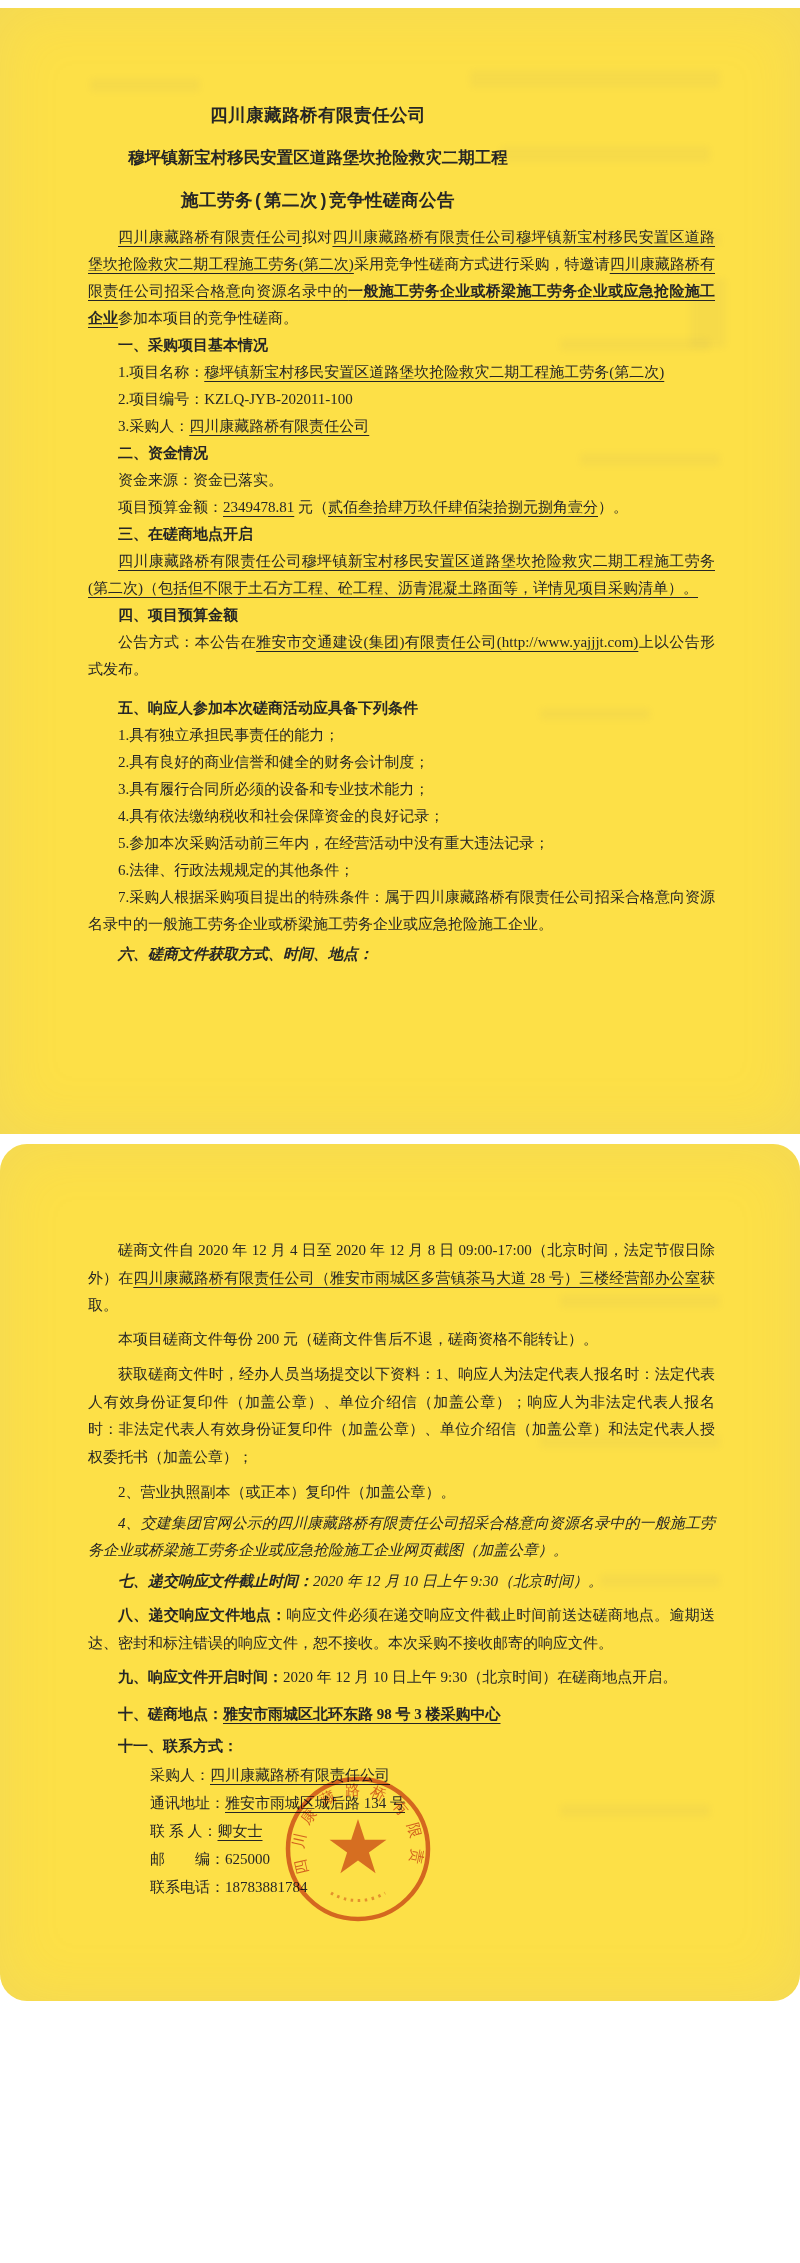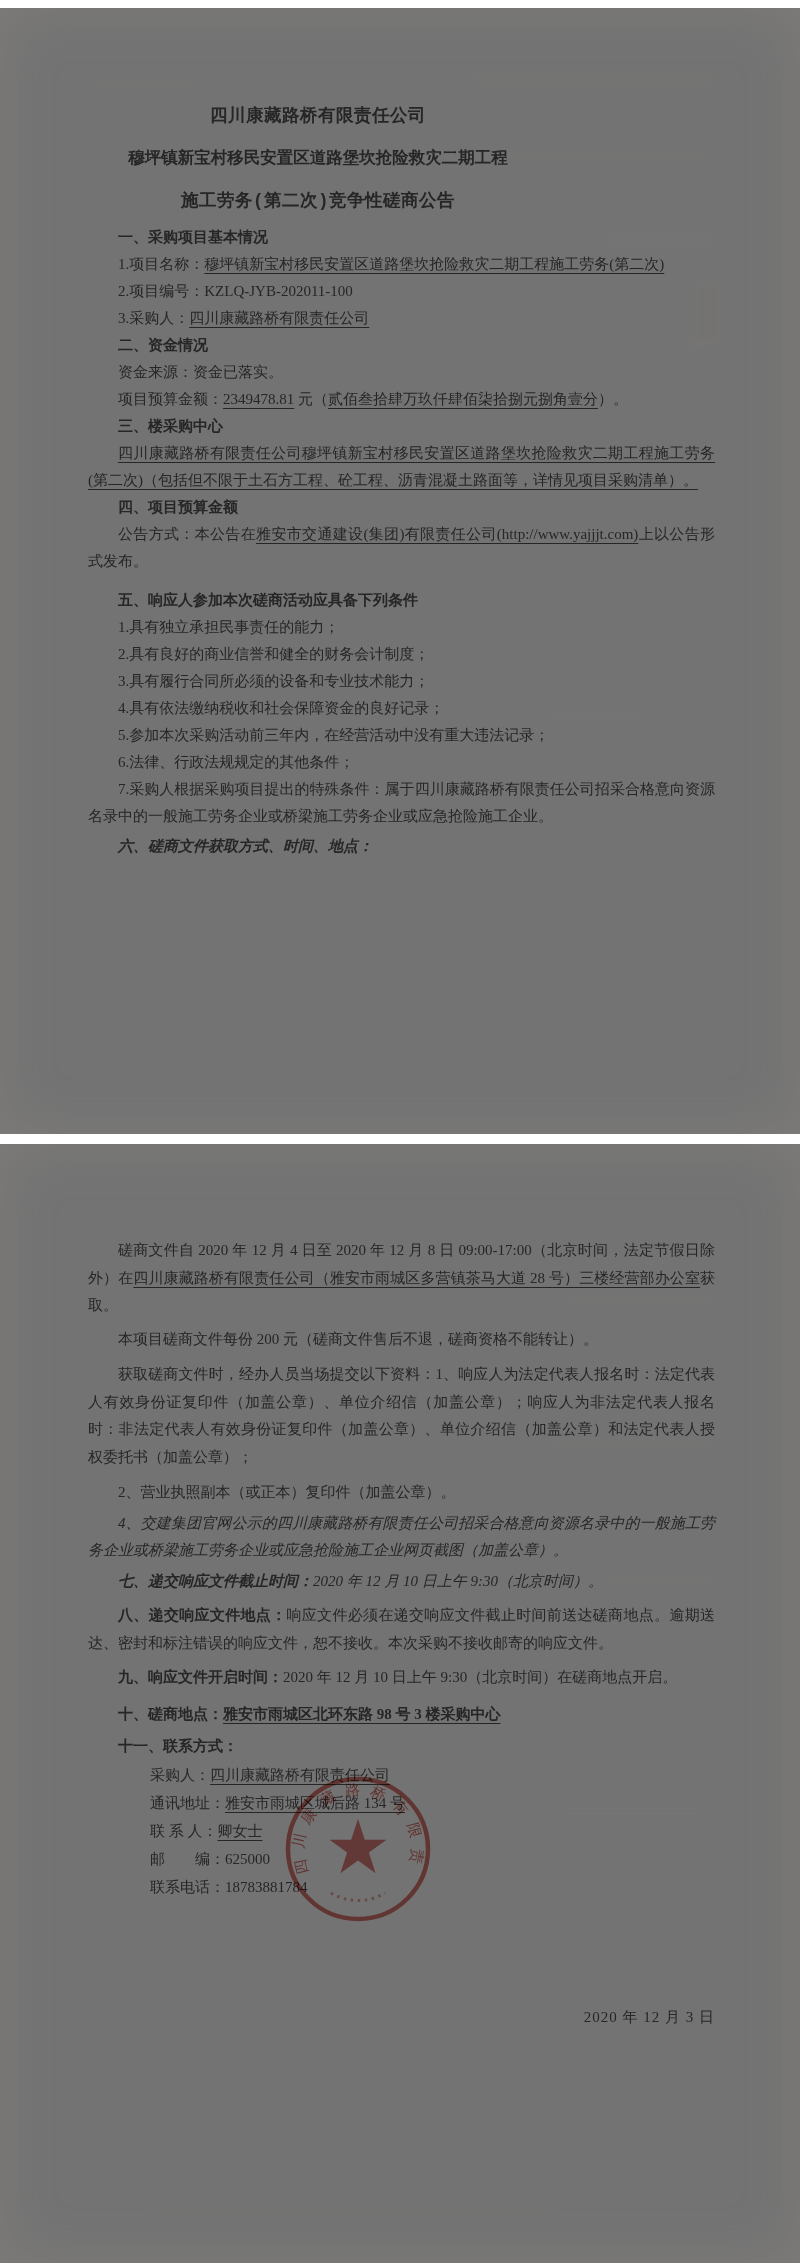--- a/index.html
+++ b/index.html
@@ -3,26 +3,26 @@
 <meta charset="utf-8">
 <style>
   * { margin:0; padding:0; box-sizing:border-box; }
   html,body { width:800px; }
   body {
     height:2263px; position:relative; background:#ffffff;
     font-family:"Liberation Serif","DejaVu Serif",serif;
     color:#262626;
   }
   .page {
-    position:absolute; left:0; width:800px; background:#737373;
+    position:absolute; left:0; width:800px; background:#fde047;
     box-shadow: inset 0 0 60px rgba(185,175,160,.16);
     overflow:hidden;
   }
   .page1 { top:8px;    height:1126px; }
-  .page2 { top:1144px; height:1119px; }
+  .page2 { top:1144px; height:857px;border-radius:27px; }
   .content {
     position:relative; padding:96px 85px 0 88px;
     font-size:15px; line-height:27px;
     text-align:justify; text-justify:inter-character;
   }
   .page2 .content { padding-top:93px; line-height:27.5px; }
   .titles { width:440px; margin-left:10px; text-align:center; font-weight:bold; }
   .t1 { font-size:17.5px; line-height:22px; letter-spacing:.5px; margin-bottom:21px; }
   .t2 { font-size:16.5px; line-height:22px; margin-bottom:21px; }
   .t3 { font-size:17.5px; line-height:22px; letter-spacing:.5px; margin-bottom:12px;font-family:Liberation Mono, monospace; }
@@ -62,31 +62,32 @@
   <div class="ghost" style="left:580px;top:445px;width:140px;height:13px;"></div>
   <div class="ghost" style="left:540px;top:700px;width:110px;height:12px;"></div>
 
   <div class="content">
     <div class="titles">
       <p class="t1">四川康藏路桥有限责任公司</p>
       <p class="t2">穆坪镇新宝村移民安置区道路堡坎抢险救灾二期工程</p>
       <p class="t3">施工劳务(第二次)竞争性磋商公告</p>
     </div>
 
+    <p class="ind"><span class="u">四川康藏路桥有限责任公司</span><span>拟对</span><span class="u">四川康藏路桥有限责任公司穆坪镇新宝村移民安置区道路堡坎抢险救灾二期工程施工劳务(第二次)</span><span>采用竞争性磋商方式进行采购，特邀请</span><span class="u">四川康藏路桥有限责任公司招采合格意向资源名录中的</span><span class="u b">一般施工劳务企业或桥梁施工劳务企业或应急抢险施工企业</span><span>参加本项目的竞争性磋商。</span></p>
 
     <p class="h">一、采购项目基本情况</p>
     <p class="ind"><span>1.项目名称：</span><span class="u">穆坪镇新宝村移民安置区道路堡坎抢险救灾二期工程施工劳务(第二次)</span></p>
     <p class="ind">2.项目编号：KZLQ-JYB-202011-100</p>
     <p class="ind"><span>3.采购人：</span><span class="u">四川康藏路桥有限责任公司</span></p>
 
     <p class="h">二、资金情况</p>
     <p class="ind">资金来源：资金已落实。</p>
     <p class="ind"><span>项目预算金额：</span><span class="u">2349478.81</span><span> 元（</span><span class="u">贰佰叁拾肆万玖仟肆佰柒拾捌元捌角壹分</span><span>）。</span></p>
 
-    <p class="h">三、楼采购中心</p>
+    <p class="h">三、在磋商地点开启</p>
     <p class="ind"><span class="u">四川康藏路桥有限责任公司穆坪镇新宝村移民安置区道路堡坎抢险救灾二期工程施工劳务(第二次)（包括但不限于土石方工程、砼工程、沥青混凝土路面等，详情见项目采购清单）。</span></p>
 
     <p class="h">四、项目预算金额</p>
     <p class="ind"><span>公告方式：本公告在</span><span class="u">雅安市交通建设(集团)有限责任公司(http://www.yajjjt.com)</span><span>上以公告形式发布。</span></p>
 
     <p class="h mt12">五、响应人参加本次磋商活动应具备下列条件</p>
     <p class="ind">1.具有独立承担民事责任的能力；</p>
     <p class="ind">2.具有良好的商业信誉和健全的财务会计制度；</p>
     <p class="ind">3.具有履行合同所必须的设备和专业技术能力；</p>
     <p class="ind">4.具有依法缴纳税收和社会保障资金的良好记录；</p>

